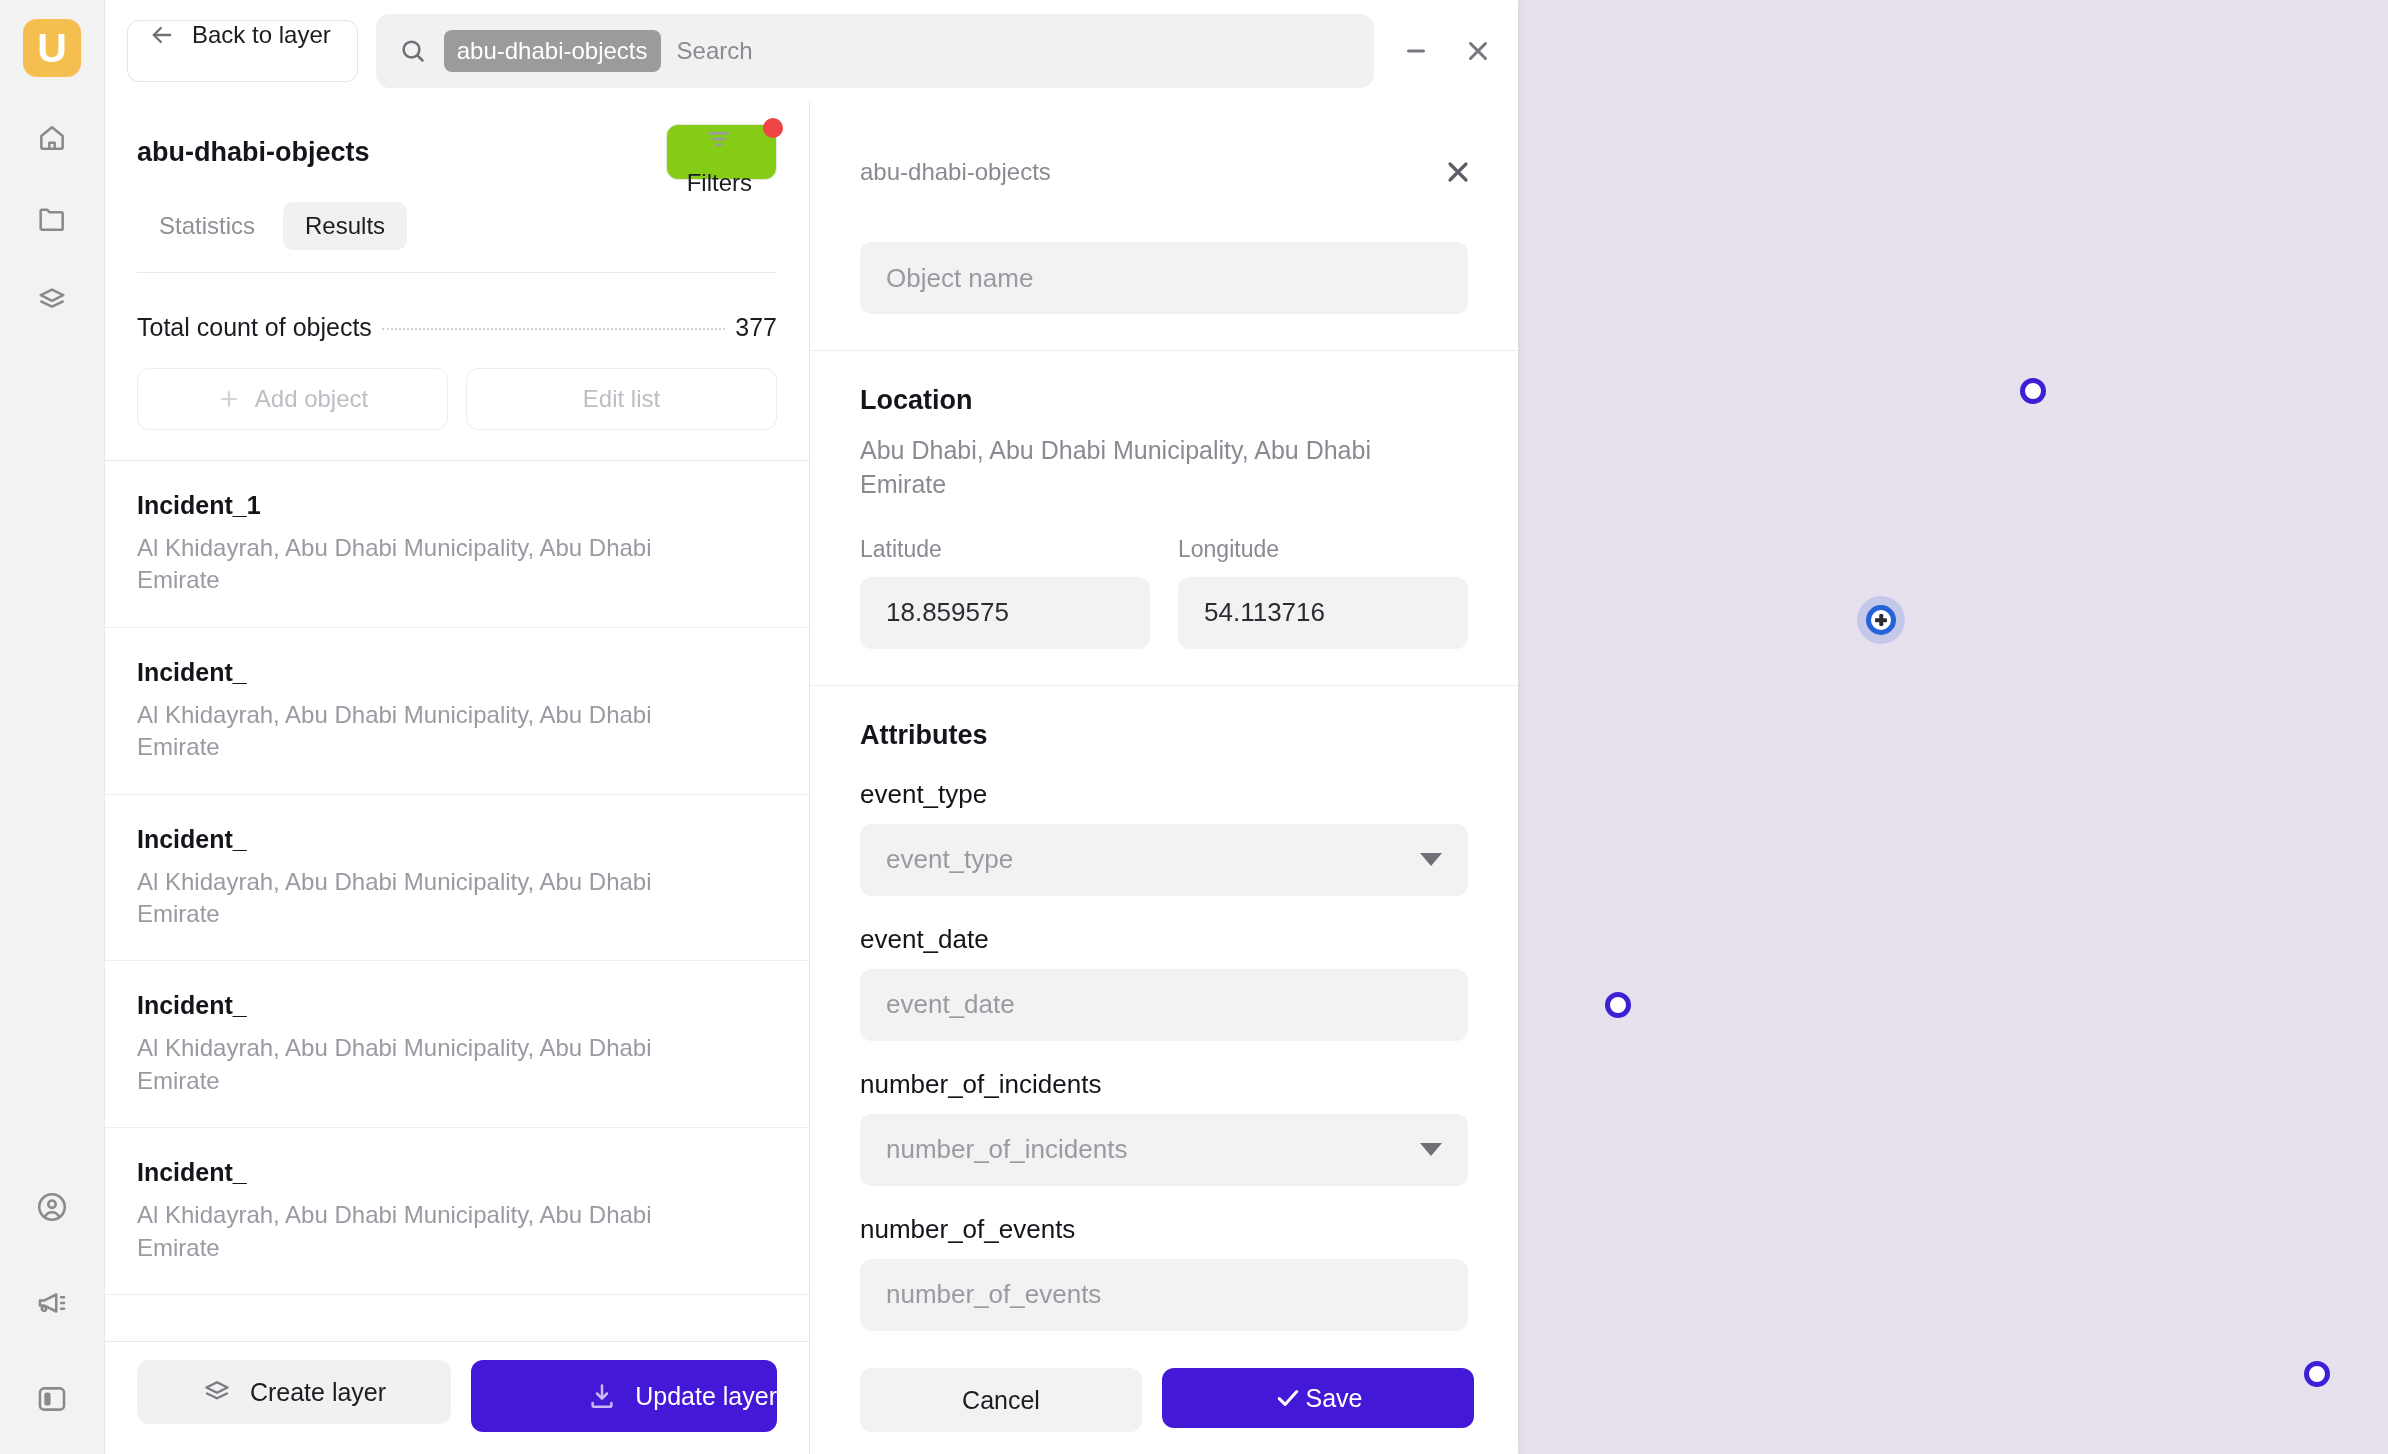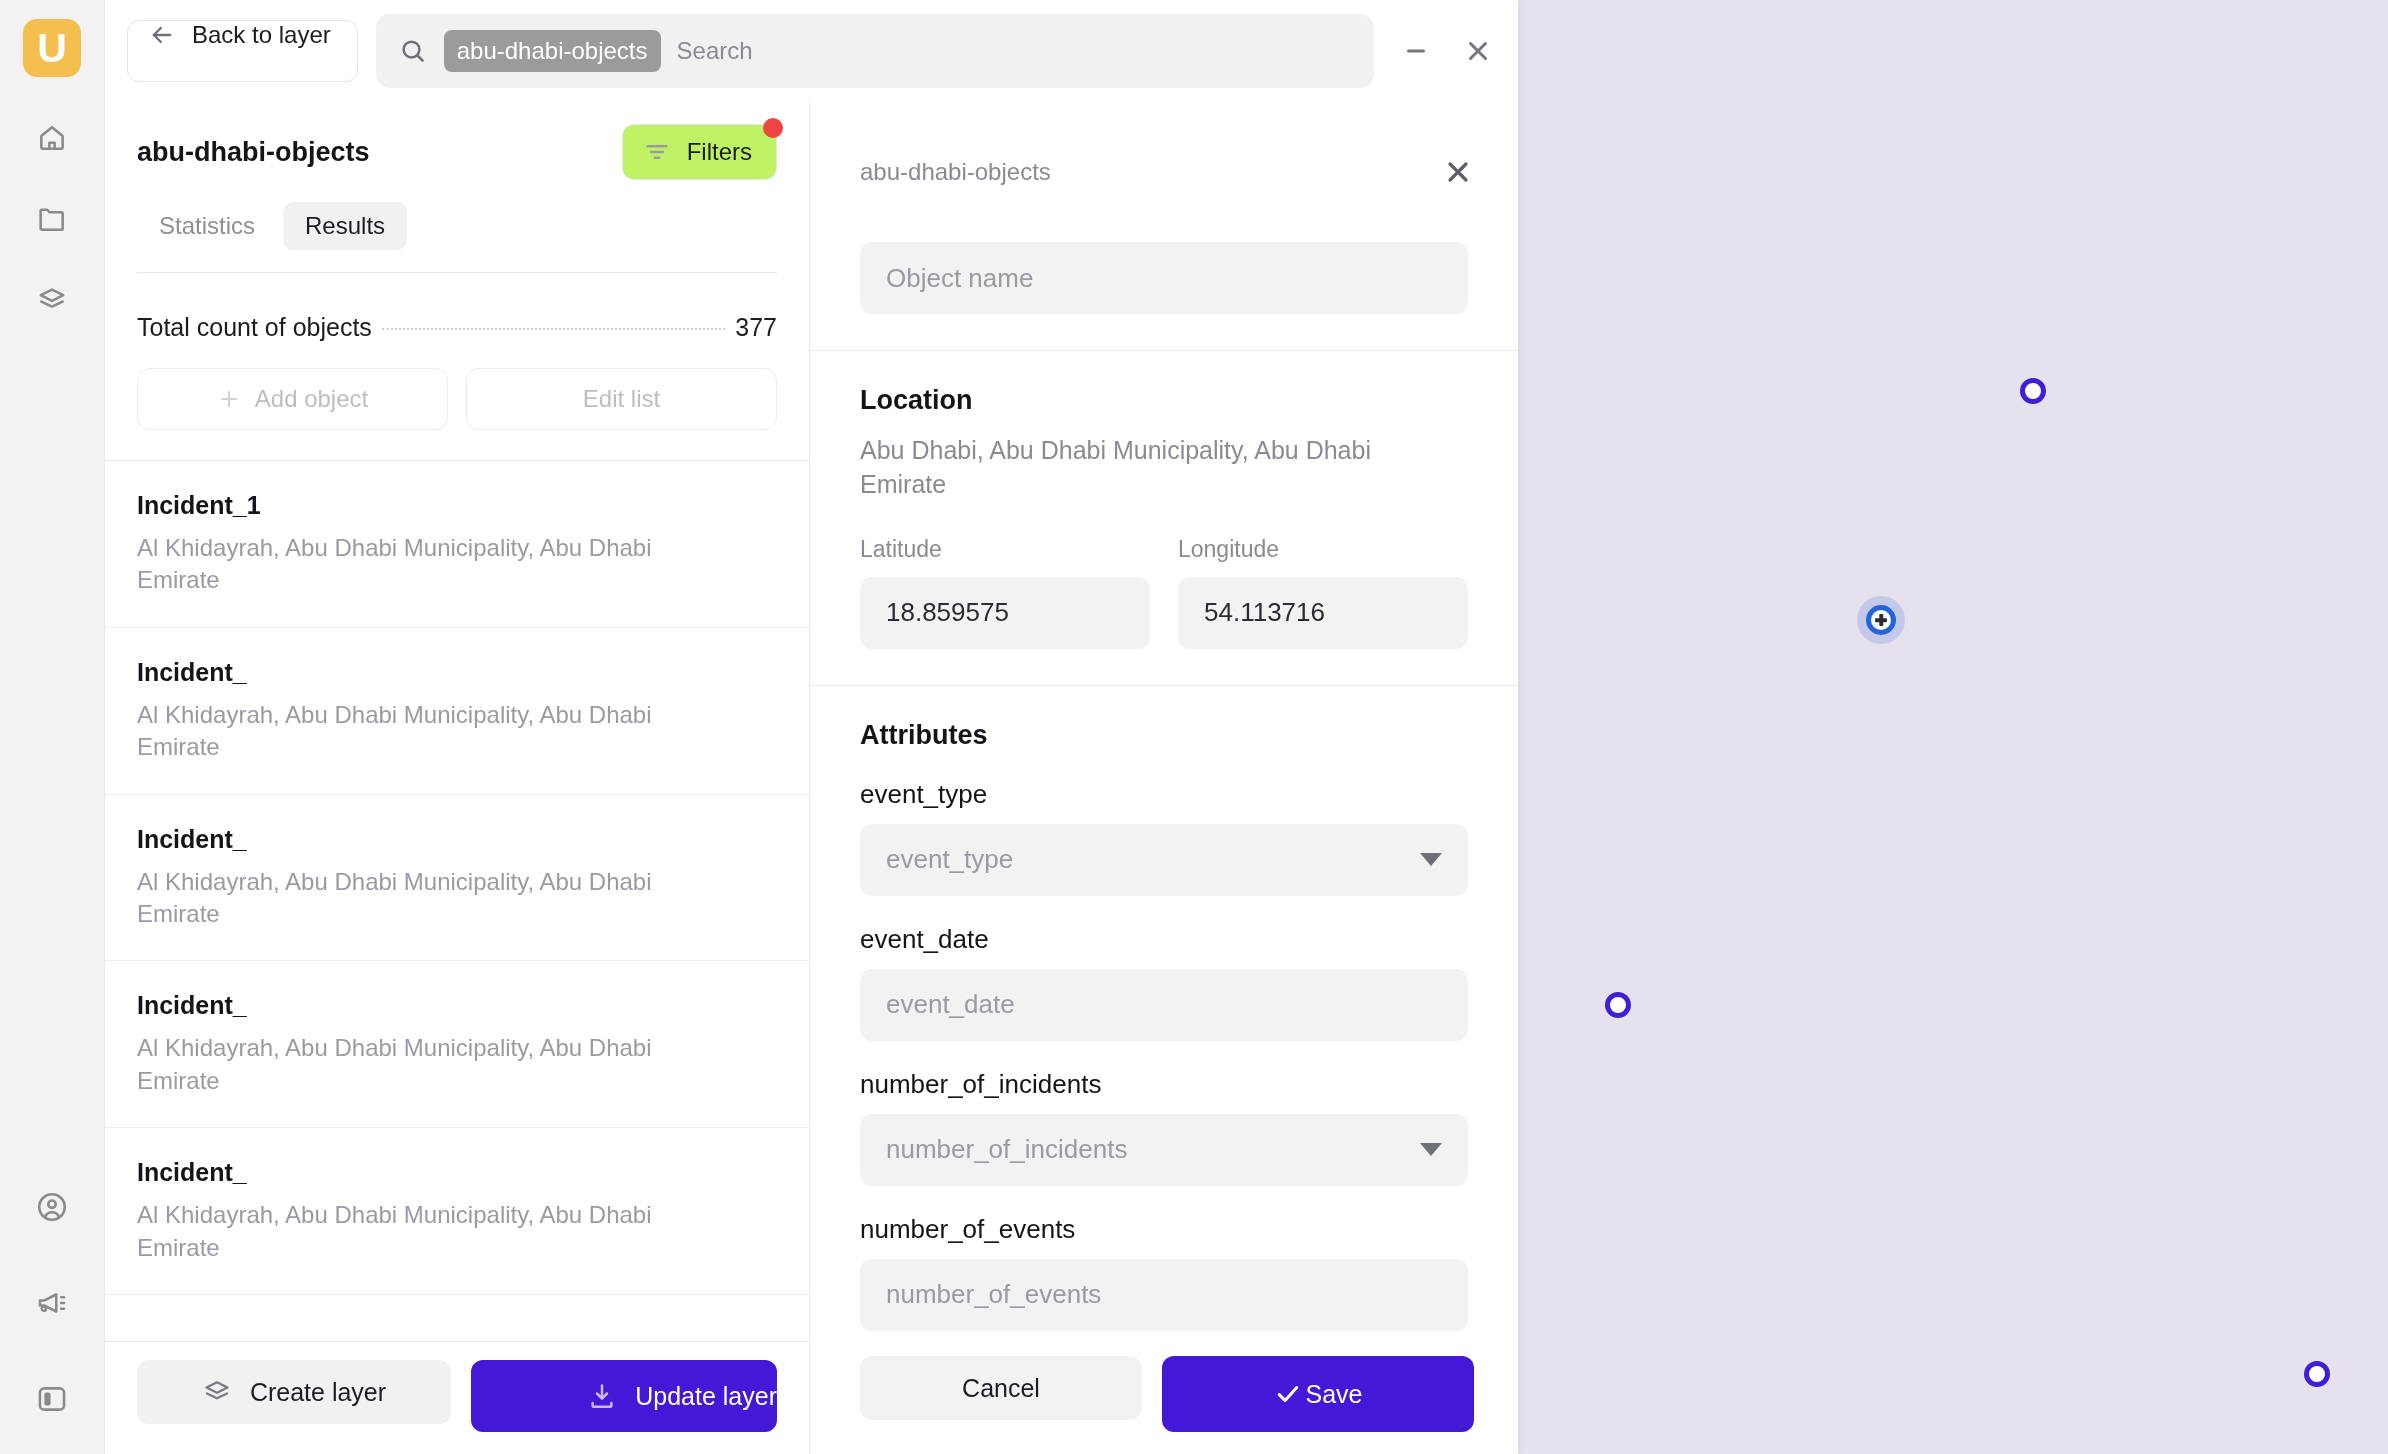--- a/index.html
+++ b/index.html
@@ -159,22 +159,22 @@
     min-height: 0;
   }
   .lp-head { padding: 22px 32px 0 32px; }
   .lp-title-row { display:flex; align-items:center; justify-content:space-between; }
   .lp-title { font-size: 27px; font-weight: bold; color: #14141a; }
   .filters-btn {
     position: relative;
     display:flex; align-items:center; gap: 16px;
     height: 56px; padding: 0 24px 0 20px;
     border: 1px solid #e6e6e6; border-radius: 12px;
-    background: #bef264; cursor: pointer;
-    font-size: 24px; color: #1c1c22;
+    background: #84cc16; cursor: pointer;
+    font-size: 24px; color: #1c1c22; flex-direction: column;
   }
   .filters-icon { width: 28px; height: 28px; color: #9a9aa2; flex:0 0 28px; }
   .filters-badge {
     position: absolute; top: -7px; right: -7px;
     width: 20px; height: 20px; border-radius: 50%;
     background: #ef4444;
   }
   .tabs { display:flex; gap: 6px; margin-top: 22px; }
   .tab {
     font-size: 24px; color: #8e8e96;
@@ -283,21 +283,21 @@
     padding: 16px 44px 22px 50px;
     display: flex; gap: 20px;
     background: #ffffff;
   }
   .btn-cancel {
     flex: 0 0 282px; height: 64px;
     background: #f2f2f2; border: none; border-radius: 12px;
     color: #1c1c22; font-size: 25px; font-family: inherit; cursor: pointer;
   }
   .btn-save {
-    flex: 1 1 auto; height: 76px;
+    flex: 1 1 auto; height: 60px;
     background: #4318d6; border: none; border-radius: 12px;
     color: #ffffff; font-size: 25px; font-family: inherit;
     display:flex; align-items:center; justify-content:center; gap: 4px; cursor:pointer;
   }
   .check-ico { width: 28px; height: 28px; flex:0 0 28px; }
 </style>
 </head>
 <body>
 
 <div class="map-canvas">

